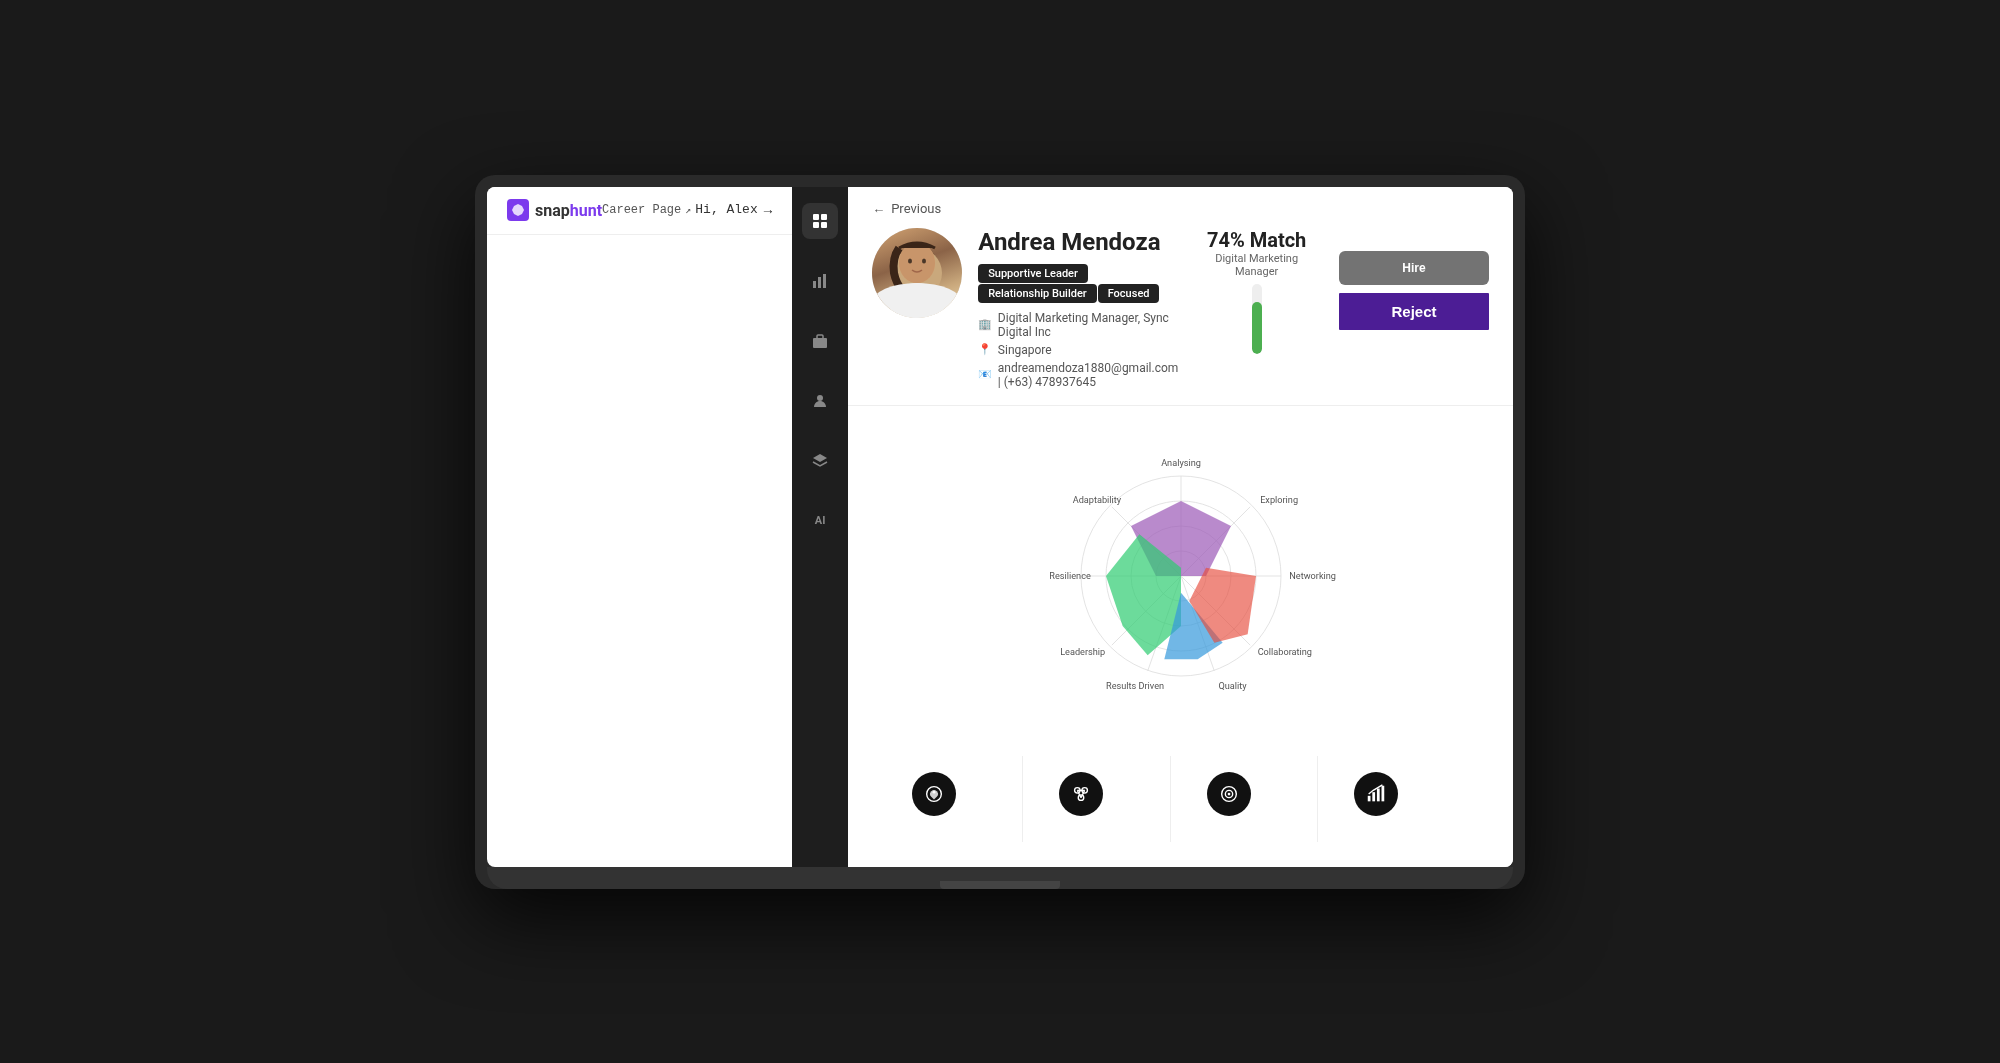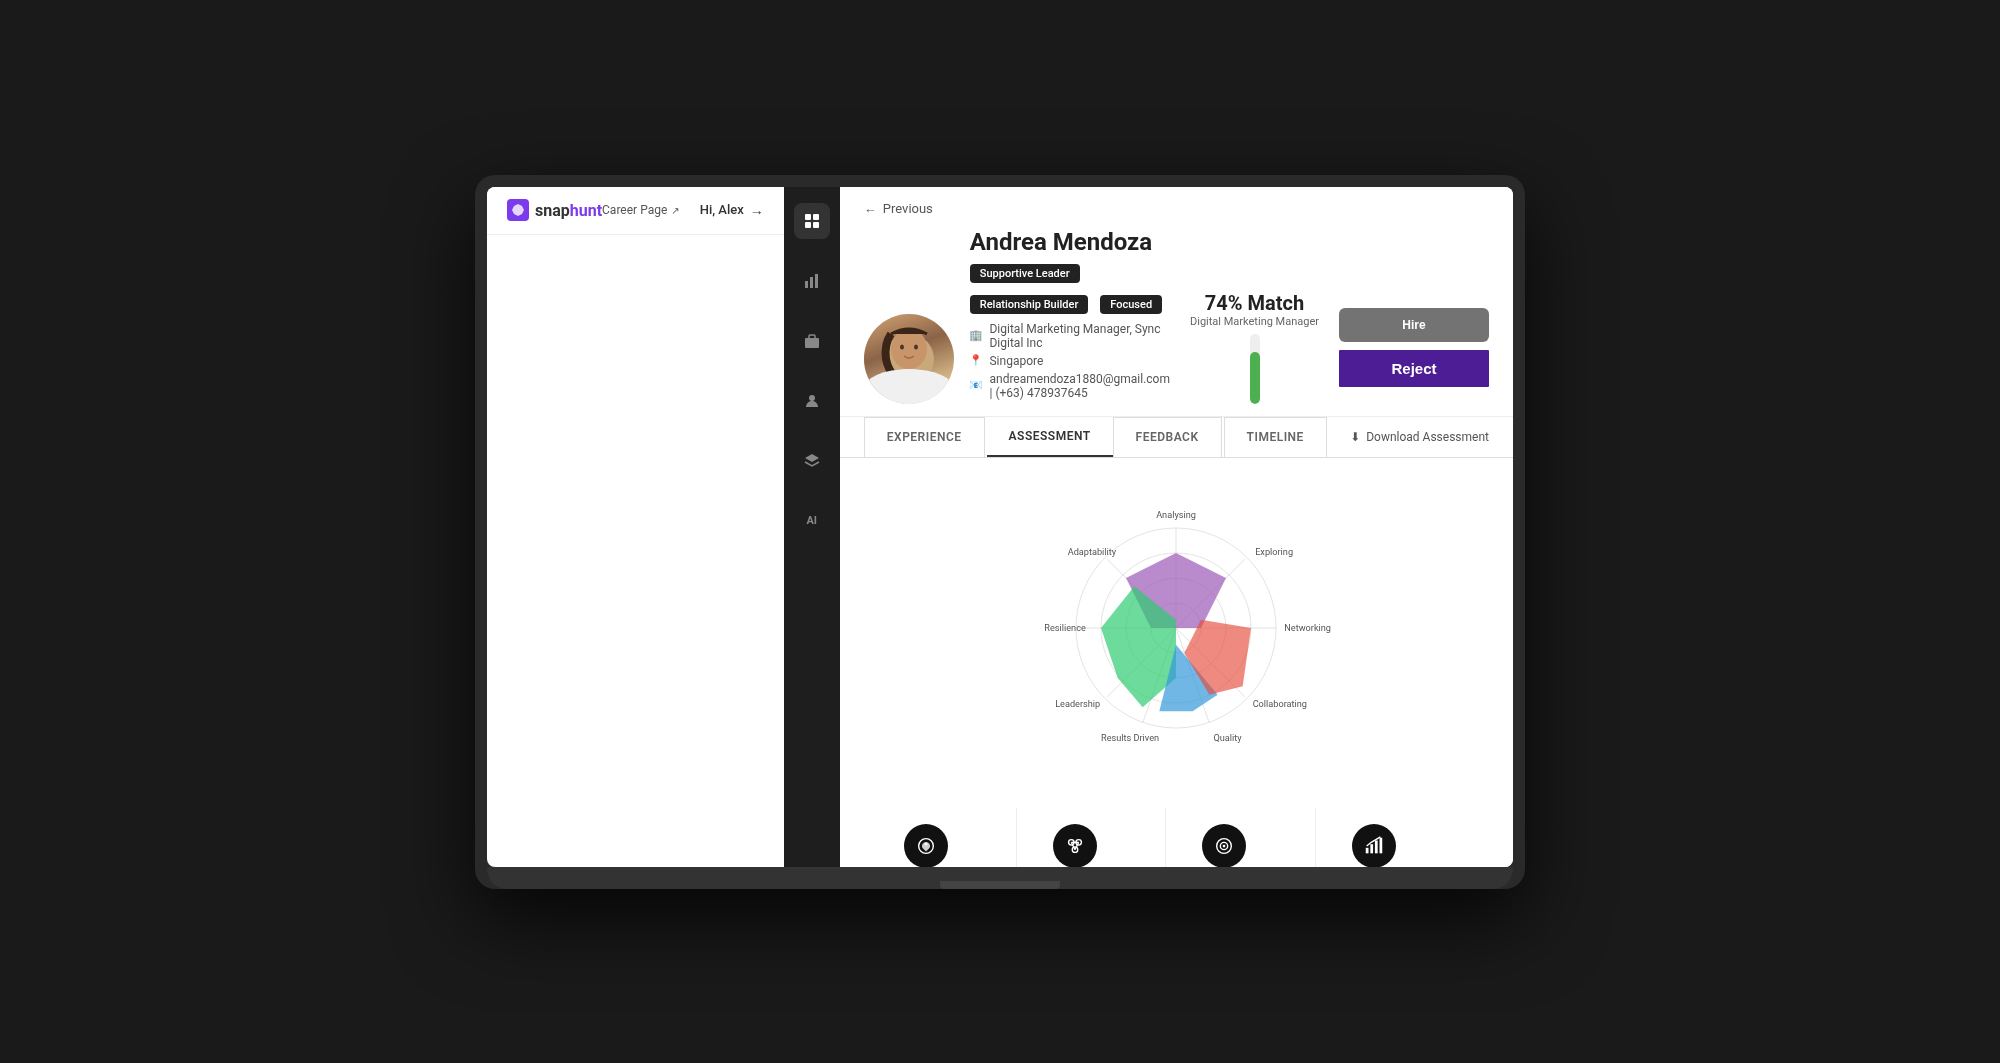--- a/index.html
+++ b/index.html
@@ -64,23 +64,24 @@
     .logo span.hunt { color: #7c3aed; }
     .logo-icon {
       width: 22px; height: 22px;
       background: #7c3aed;
       border-radius: 4px;
       display: flex; align-items: center; justify-content: center;
     }
     .top-right {
       display: flex;
       align-items: center;
-      gap: 20px;
+      gap: 4px;
       font-size: 12px;
       color: #555;
+      font-family: Liberation Mono, monospace;
     }
     .career-page-link {
       display: flex; align-items: center; gap: 4px;
       color: #555; cursor: pointer;
     }
     .user-info {
       display: flex; align-items: flex-start; gap: 6px;
       font-size: 13px; color: #333; font-weight: 500;
     }
 
@@ -128,21 +129,21 @@
       padding: 14px 24px 0 24px;
       border-bottom: 1px solid #eee;
     }
     .back-nav {
       display: flex; align-items: center; gap: 6px;
       color: #555; font-size: 13px; cursor: pointer;
       margin-bottom: 12px;
     }
     .candidate-header {
       display: flex;
-      align-items: flex-end;
+      align-items: flex-start;
       gap: 16px;
       padding-bottom: 12px;
     }
     .avatar {
       width: 90px; height: 90px;
       border-radius: 50%;
       overflow: hidden;
       flex-shrink: 0;
       background: #ddd;
     }
@@ -172,21 +173,21 @@
     .candidate-info {
       flex: 1;
     }
     .candidate-name {
       font-size: 24px;
       font-weight: 700;
       color: #222;
       margin-bottom: 8px;
     }
     .tags {
-      display: flex; gap: 12px; margin-bottom: 8px; flex-wrap: wrap;
+      display: flex; gap: 1px; margin-bottom: 8px; flex-wrap: wrap;
     }
     .tag {
       padding: 3px 10px;
       background: #222;
       color: #fff;
       border-radius: 4px;
       font-size: 11px;
       font-weight: 500;
     }
     .meta-row {
@@ -441,32 +442,20 @@
                 </div>
               </div>
               <div class="action-buttons">
                 <button class="btn-hire">Hire</button>
                 <button class="btn-reject">Reject</button>
               </div>
             </div>
           </div>
         </div>
 
-        <div class="tabs-bar">
-          <div class="tabs">
-            <div class="tab">EXPERIENCE</div>
-            <div class="tab active">ASSESSMENT</div>
-            <div class="tab">FEEDBACK</div>
-            <div class="tab">TIMELINE</div>
-          </div>
-          <div class="download-btn">
-            <span>⬇</span>
-            <span>Download Assessment</span>
-          </div>
-        </div>
 
         <div class="assessment-content">
 
           <div class="radar-container">
             <svg class="radar-svg" width="500" height="300" viewBox="-50 -20 600 340">
 
               <g transform="translate(250,150)">
 
                 <circle cx="0" cy="0" r="30" fill="none" stroke="#ddd" stroke-width="1"></circle>
                 <circle cx="0" cy="0" r="60" fill="none" stroke="#ddd" stroke-width="1"></circle>

